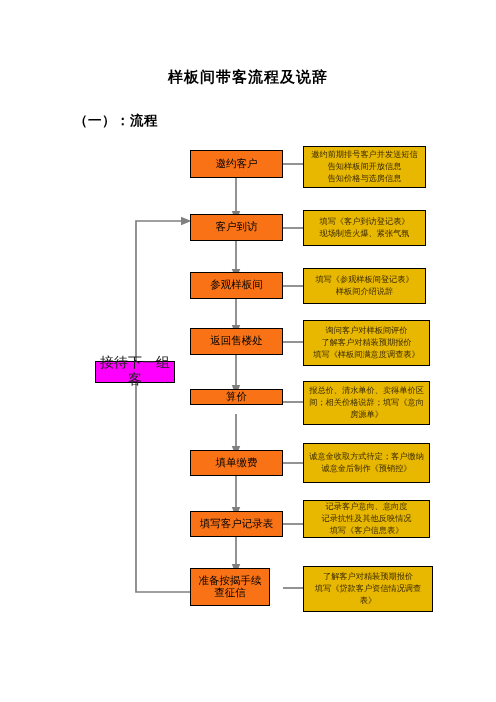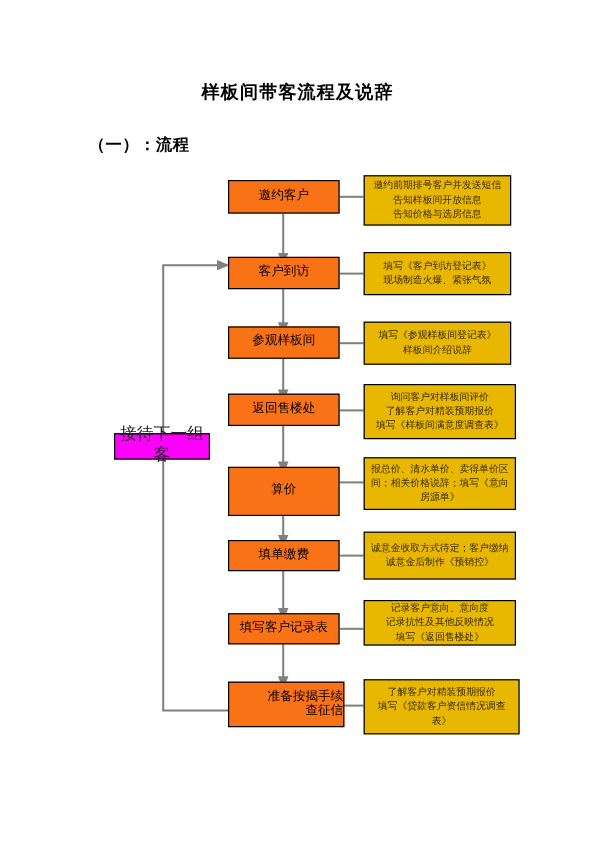--- a/index.html
+++ b/index.html
@@ -114,33 +114,33 @@
   </div>
 
   <div class="node green" style="left:190px;top:272px;width:93px;height:27px;">
     <span class="txt">参观样板间</span>
   </div>
 
   <div class="node green" style="left:190px;top:328px;width:93px;height:27px;">
     <span class="txt">返回售楼处</span>
   </div>
 
-  <div class="node green" style="left:190px;top:389px;width:93px;height:41px;">
+  <div class="node green" style="left:190px;top:389px;width:93px;height:16px;">
     <span class="txt">算价</span>
   </div>
 
   <div class="node green" style="left:190px;top:450px;width:93px;height:26px;">
     <span class="txt">填单缴费</span>
   </div>
 
   <div class="node green" style="left:190px;top:511px;width:93px;height:26px;">
     <span class="txt">填写客户记录表</span>
   </div>
 
-  <div class="node green" style="left:190px;top:568px;width:97px;height:38px;text-align:right;">
+  <div class="node green" style="left:190px;top:568px;width:80px;height:38px;">
     <span class="txt multi">
         <div>准备按揭手续</div>
         <div>查征信</div>
       </span>
   </div>
 
   <div class="node yellow" style="left:303px;top:146px;width:123px;height:42px;">
     <span class="txt multi">
         <div>邀约前期排号客户并发送短信</div>
         <div>告知样板间开放信息</div>
@@ -175,21 +175,21 @@
   </div>
 
   <div class="node yellow" style="left:303px;top:443px;width:127px;height:40px;">
     <span class="txt multi">诚意金收取方式待定；客户缴纳诚意金后制作《预销控》</span>
   </div>
 
   <div class="node yellow" style="left:303px;top:500px;width:127px;height:38px;">
     <span class="txt multi">
         <div>记录客户意向、意向度</div>
         <div>记录抗性及其他反映情况</div>
-        <div>填写《返回售楼处》</div>
+        <div>填写《客户信息表》</div>
       </span>
   </div>
 
   <div class="node yellow" style="left:303px;top:566px;width:130px;height:46px;">
     <span class="txt multi">
         <div>了解客户对精装预期报价</div>
         <div>填写《贷款客户资信情况调查表》</div>
       </span>
   </div>
 

